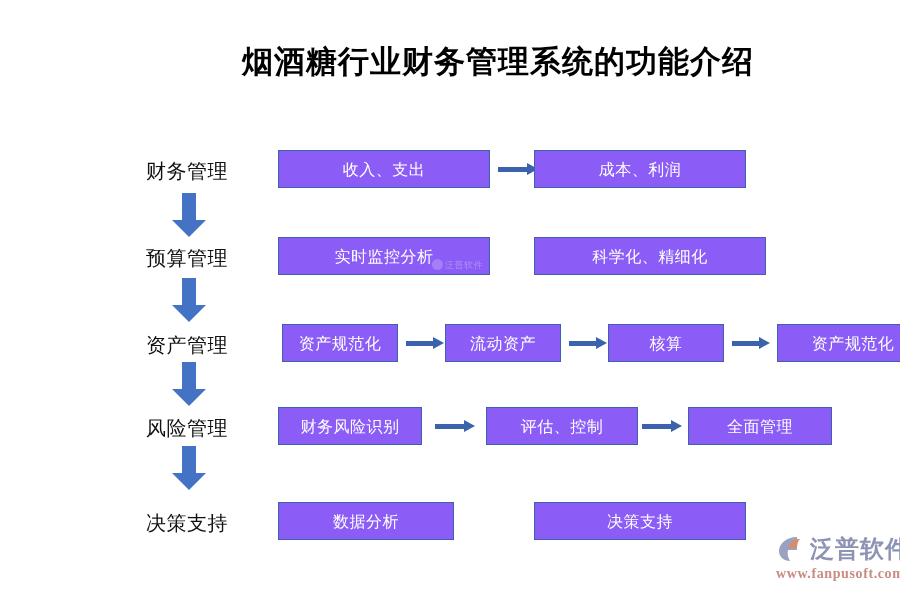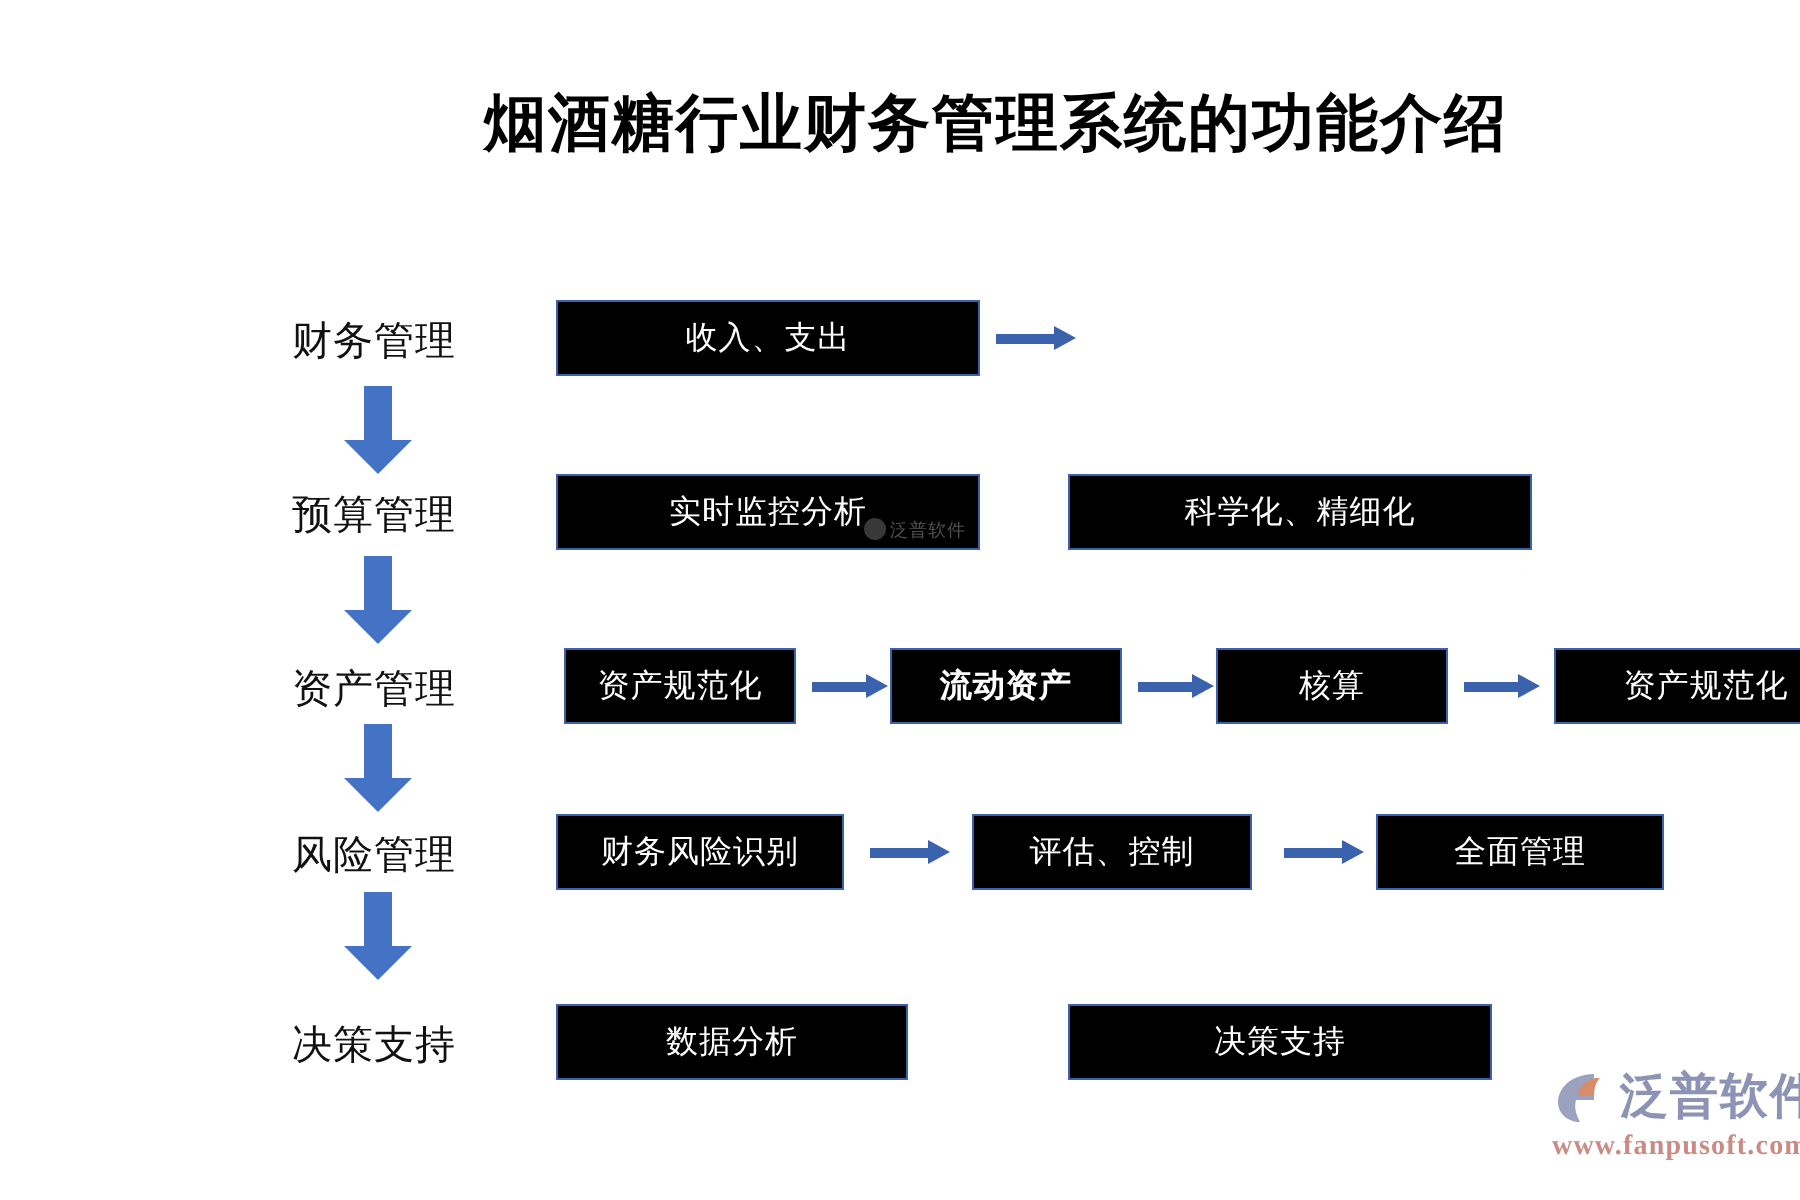--- a/index.html
+++ b/index.html
@@ -71,21 +71,21 @@
     letter-spacing: 0.5px;
   }
 
   
   .box {
     position: absolute;
     top: 0;
     height: 38px;
     line-height: 38px;
     box-sizing: border-box;
-    background: #000000;
+    background: #8b5cf6;
     border: 1.5px solid #3B62AC;
     border-radius: 0;
     color: #ffffff;
     font-size: 16px;
     text-align: center;
     white-space: nowrap;
     letter-spacing: 0.5px;
     overflow: hidden;
   }
 
@@ -218,59 +218,60 @@
 
   <div id="flow">
 
     <div class="row" style="top:10px;">
       <div class="row-label">财务管理</div>
       <div class="box" style="left:230px; width:212px;">收入、支出</div>
       <div class="arrow-right" style="left:450px; width:40px;">
         <div class="shaft" style="width:30px;"></div>
         <div class="head"></div>
       </div>
+      <div class="box" style="left:486px; width:212px;">成本、利润</div>
     </div>
 
     <div class="row" style="top:97px;">
       <div class="row-label">预算管理</div>
       <div class="box" style="left:230px; width:212px;">
         <span>实时监控分析</span>
         <span class="box-watermark"><span class="wm-mark"></span><span>泛普软件</span></span>
       </div>
       <div class="box" style="left:486px; width:232px;">科学化、精细化</div>
     </div>
 
     <div class="row" style="top:184px;">
       <div class="row-label">资产管理</div>
       <div class="box" style="left:234px; width:116px;">资产规范化</div>
       <div class="arrow-right" style="left:358px; width:38px;">
         <div class="shaft" style="width:28px;"></div>
         <div class="head"></div>
       </div>
-      <div class="box" style="left:397px; width:116px;font-weight:bold;">流动资产</div>
+      <div class="box" style="left:397px; width:116px;">流动资产</div>
       <div class="arrow-right" style="left:521px; width:38px;">
         <div class="shaft" style="width:28px;"></div>
         <div class="head"></div>
       </div>
       <div class="box" style="left:560px; width:116px;">核算</div>
       <div class="arrow-right" style="left:684px; width:38px;">
         <div class="shaft" style="width:28px;"></div>
         <div class="head"></div>
       </div>
       <div class="box" style="left:729px; width:152px;">资产规范化</div>
     </div>
 
     <div class="row" style="top:267px;">
       <div class="row-label">风险管理</div>
       <div class="box" style="left:230px; width:144px;">财务风险识别</div>
       <div class="arrow-right" style="left:387px; width:40px;">
         <div class="shaft" style="width:30px;"></div>
         <div class="head"></div>
       </div>
-      <div class="box" style="left:438px; width:140px;">评估、控制</div>
+      <div class="box" style="left:438px; width:152px;">评估、控制</div>
       <div class="arrow-right" style="left:594px; width:40px;">
         <div class="shaft" style="width:30px;"></div>
         <div class="head"></div>
       </div>
       <div class="box" style="left:640px; width:144px;">全面管理</div>
     </div>
 
     <div class="row" style="top:362px;padding-left:20px;">
       <div class="row-label">决策支持</div>
       <div class="box" style="left:230px; width:176px;">数据分析</div>

